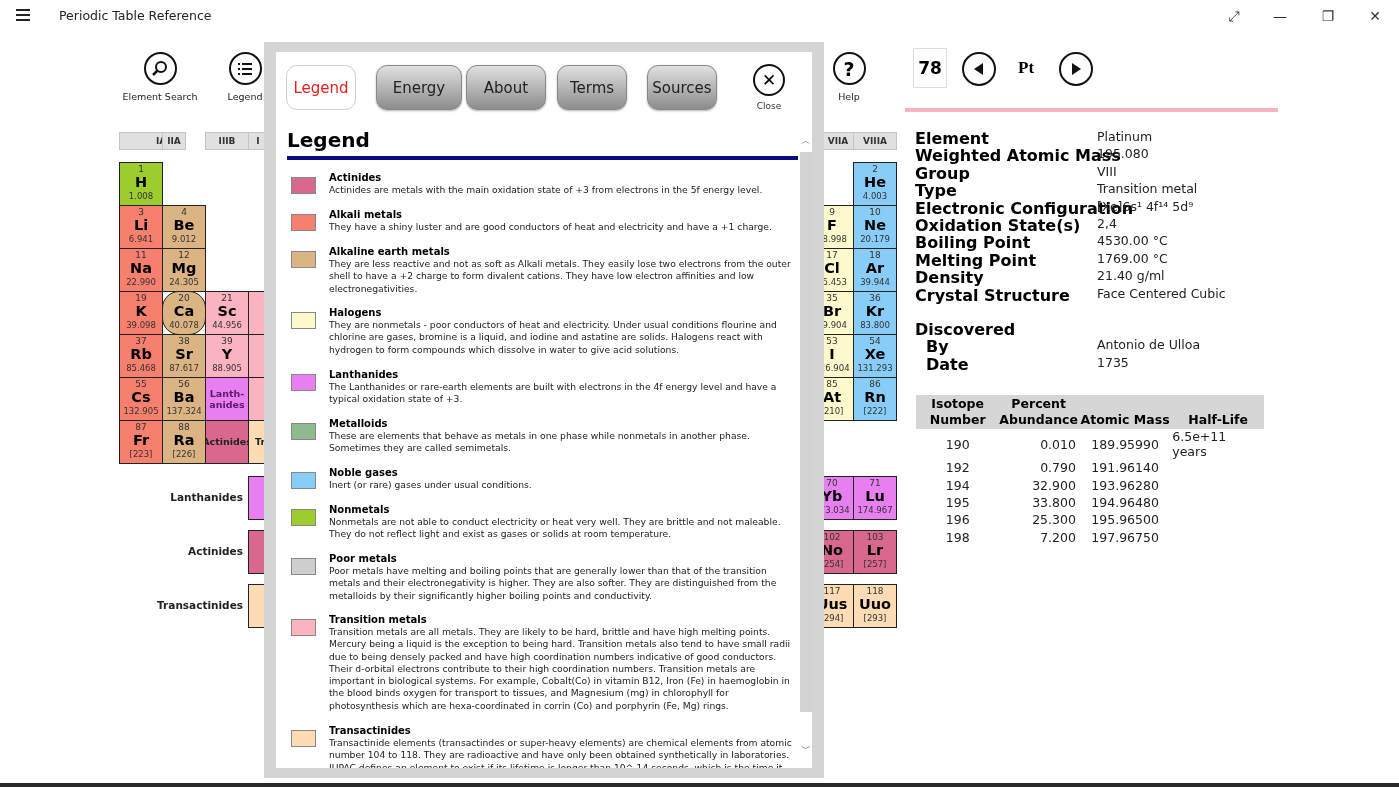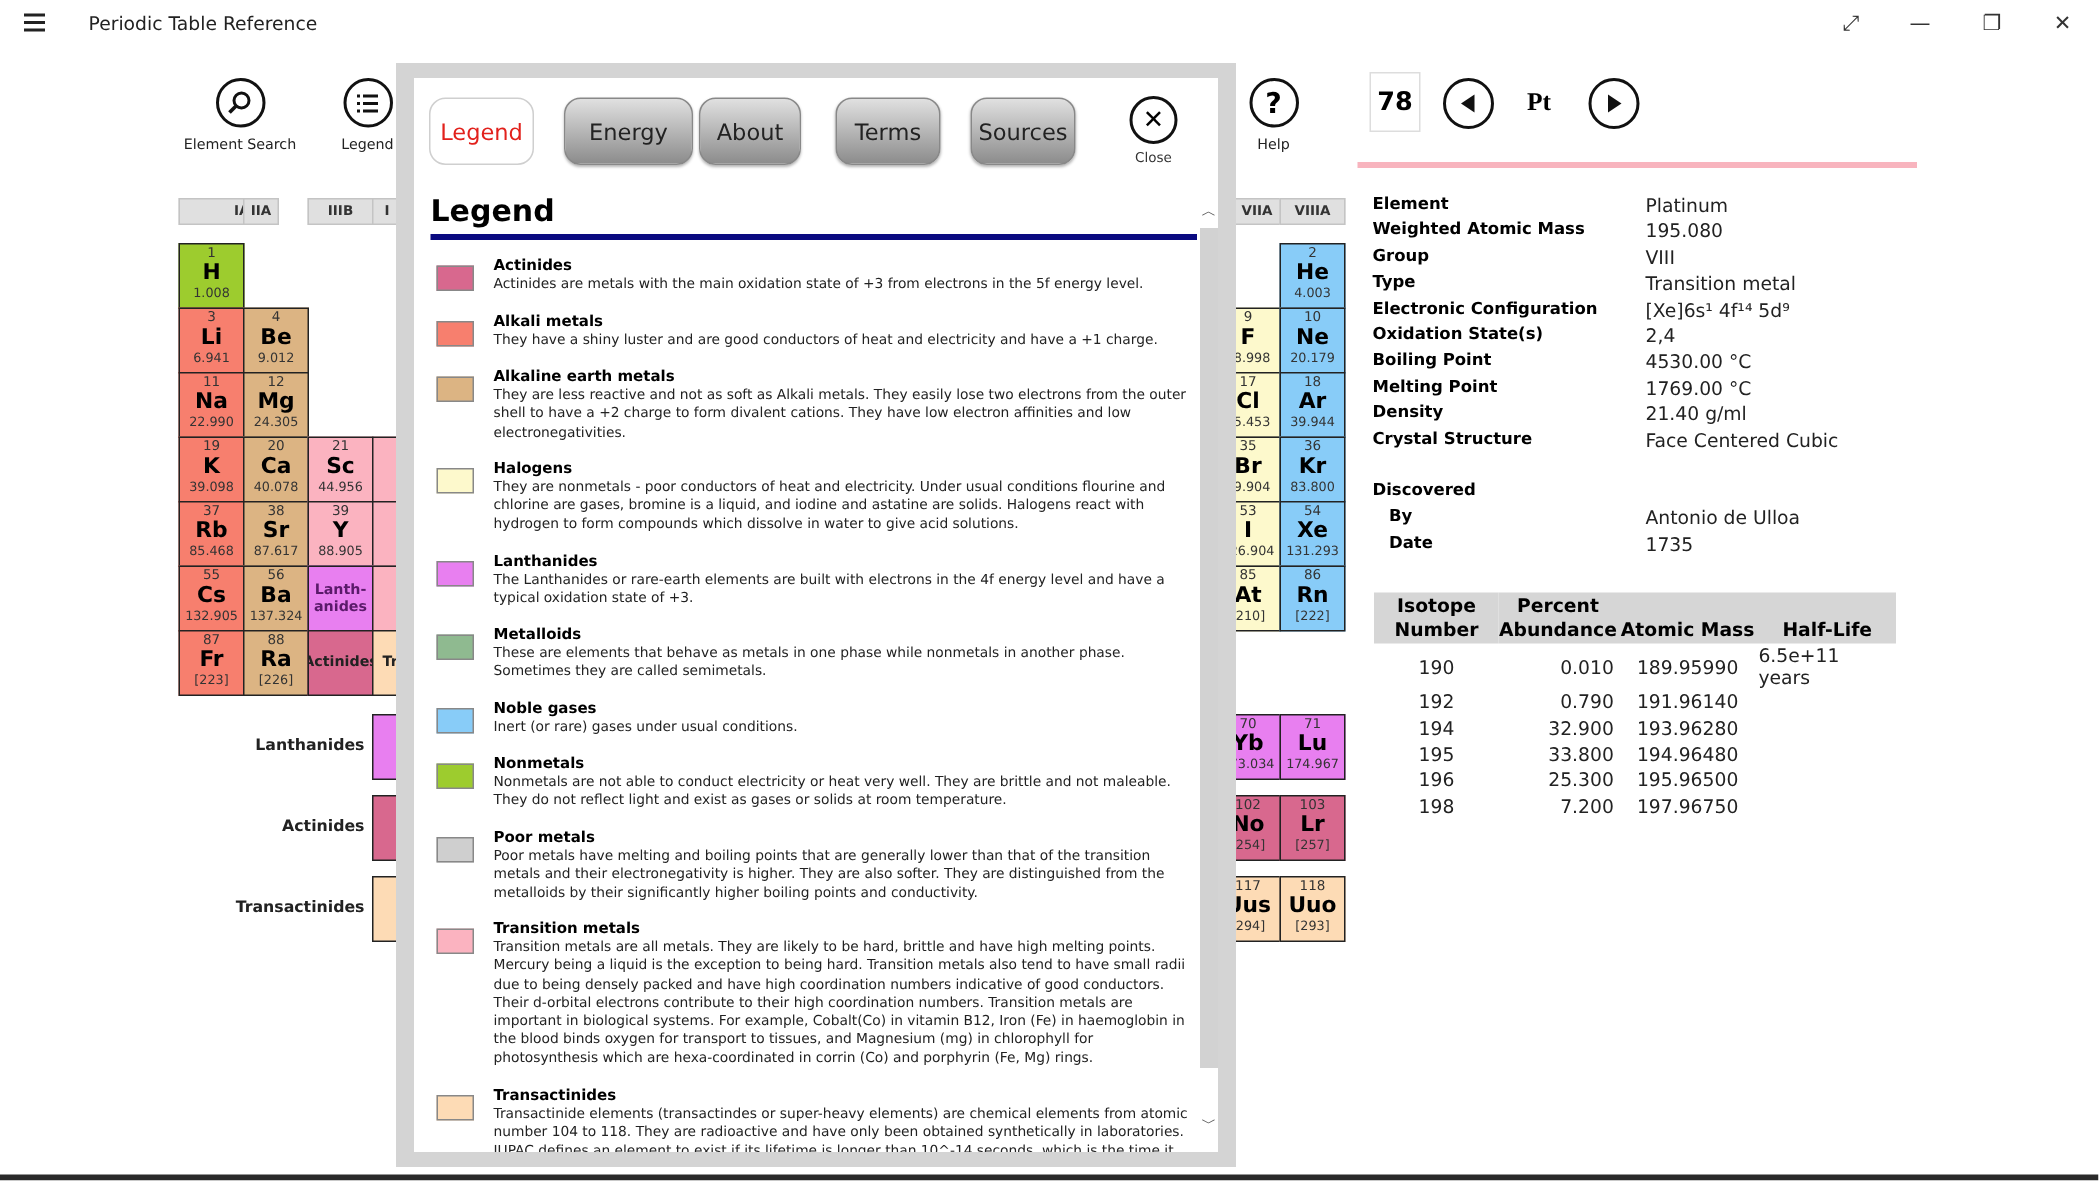--- a/index.html
+++ b/index.html
@@ -58,21 +58,21 @@
   .scrollbar { position: absolute; left: 524px; top: 76px; width: 12px; height: 640px; background: #fff; }
   .scrollbar .track { position: absolute; left: 0; top: 24px; width: 12px; height: 560px; background: #d2d2d2; }
   .scrollbar .up, .scrollbar .down { position: absolute; left: 0; width: 12px; height: 14px; font-size: 10px; text-align: center; color: #555; cursor: pointer; }
   .atomic-box { position: absolute; left: 913px; top: 48px; width: 34px; height: 40px; border: 1px solid #ddd; font-size: 17px; font-weight: bold; text-align: center; line-height: 38px; }
   .nav-arrow { position: absolute; top: 52px; width: 34px; height: 34px; border: 2px solid #111; border-radius: 50%; display: flex; align-items: center; justify-content: center; cursor: pointer; }
   .symbol { position: absolute; left: 1018px; top: 58px; font-size: 17px; font-weight: bold; font-family: Liberation Serif, serif; }
   .pink-bar { position: absolute; left: 905px; top: 108px; width: 373px; height: 4px; background: #f8b4be; }
 
   .props { position: absolute; left: 915px; top: 129px; }
   .prop-row { height: 17.4px; position: relative; width: 360px; }
-  .prop-row .k { position: absolute; left: 0; font-size: 11px; font-weight: bold; white-space: nowrap; }
+  .prop-row .k { position: absolute; left: 0; font-size: 16px; font-weight: bold; white-space: nowrap; }
   .prop-row .v { position: absolute; left: 182px; font-size: 12.5px; color: #222; white-space: nowrap; }
 
   .disc { position: absolute; left: 915px; top: 320px; }
   .iso-table { position: absolute; left: 916px; top: 395px; width: 348px; border-collapse: collapse; font-size: 12.5px; }
   .iso-table th { background: #d6d6d6; font-weight: bold; line-height: 16px; padding: 1px 0; vertical-align: bottom; margin-top: 48px; }
   .iso-table td { text-align: center; height: 17.4px; color: #222; }
 
   .taskbar { position: absolute; left: 0; top: 783px; width: 1399px; height: 4px; background: #2a2a2a; }
 </style>
 </head>
@@ -153,21 +153,21 @@
     <div class="num">12</div>
     <div class="sym">Mg</div>
     <div class="mass">24.305</div>
   </div>
 
 <div class="cell c-alkali" style="left:119px; top:291px;">
     <div class="num">19</div>
     <div class="sym">K</div>
     <div class="mass">39.098</div>
   </div>
-<div class="cell c-alkaline" style="left:162px; top:291px;">
+<div class="cell c-alkaline" style="left:162px; top:291px;border-radius:17px;">
     <div class="num">20</div>
     <div class="sym">Ca</div>
     <div class="mass">40.078</div>
   </div>
 <div class="cell c-trans" style="left:205px; top:291px;">
     <div class="num">21</div>
     <div class="sym">Sc</div>
     <div class="mass">44.956</div>
   </div>
 <div class="cell c-trans" style="left:248px; top:291px;">
@@ -325,21 +325,21 @@
 <div class="cell c-transact" style="left:853px; top:584px;">
     <div class="num">118</div>
     <div class="sym">Uuo</div>
     <div class="mass">[293]</div>
   </div>
 
 <div class="modal">
   <div class="modal-inner">
     <div class="tab active" style="left:10px; width:70px;">Legend</div>
     <div class="tab" style="left:100px; width:86px;">Energy</div>
-    <div class="tab" style="left:190px; width:68px;">About</div>
+    <div class="tab" style="left:190px; width:80px;">About</div>
     <div class="tab" style="left:281px; width:70px;">Terms</div>
     <div class="tab" style="left:371px; width:70px;">Sources</div>
     <div class="close-btn">
       <div class="circle">✕</div>
       <div class="lbl">Close</div>
     </div>
 
     <div class="legend-title">Legend</div>
     <div class="legend-rule"></div>
 

